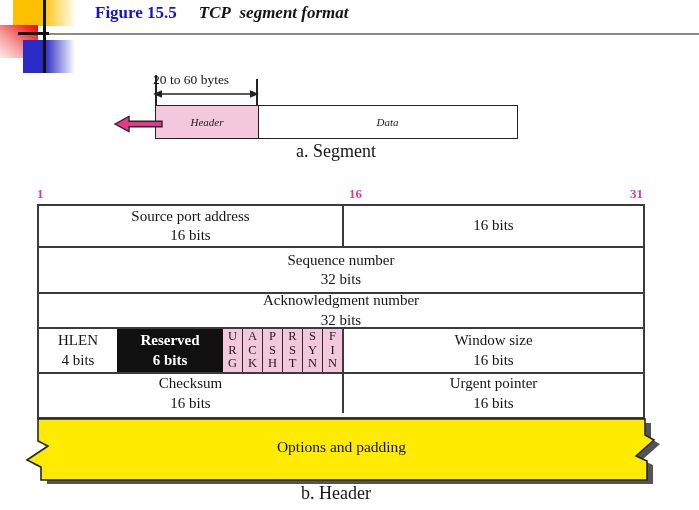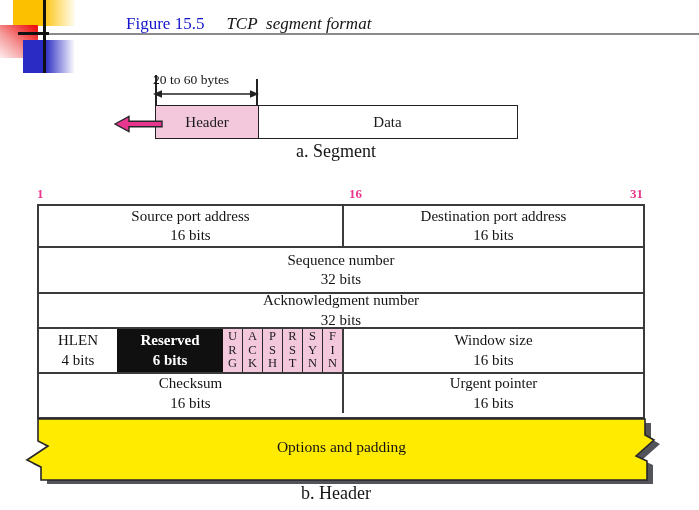--- a/index.html
+++ b/index.html
@@ -11,29 +11,29 @@
   .deco-yellow{position:absolute;left:13px;top:0;width:62px;height:26px;
     background:linear-gradient(to right,#fdc000 0%,#fdc000 46%,#fffdf2 100%);}
   .deco-red{position:absolute;left:0;top:25px;width:38px;height:33px;
     background:linear-gradient(to left bottom,#ee1515 8%,#f59a9a 60%,#fdecec 100%);}
   .deco-blue{position:absolute;left:23px;top:40px;width:52px;height:33px;
     background:linear-gradient(to right,#2a2ac4 0%,#2a2ac4 42%,#ffffff 100%);}
   .deco-vline{position:absolute;left:43px;top:0;width:3px;height:73px;background:#111111;}
   .deco-hline-black{position:absolute;left:18px;top:32px;width:31px;height:3px;background:#111111;}
   .deco-hline-gray{position:absolute;left:49px;top:33px;width:650px;height:2px;background:#8a8a8a;}
   
-  .title{position:absolute;left:95px;top:14px;font-size:17px;font-weight:normal;white-space:nowrap;margin-left:31px;}
+  .title{position:absolute;left:95px;top:3px;font-size:17px;font-weight:bold;white-space:nowrap;}
   .title .fig{color:#1414cc;}
   .title .name{color:#141414;font-style:italic;margin-left:22px;}
   
   .tick{position:absolute;width:2px;background:#222222;}
   .size-label{position:absolute;left:153px;top:72px;width:106px;text-align:left;font-size:13.5px;color:#141414;}
   .measure-arrow{position:absolute;left:153px;top:88px;}
   .seg-box{position:absolute;top:105px;height:34px;box-sizing:border-box;border:1.5px solid #222222;
-    display:flex;align-items:center;justify-content:center;font-size:15px;}
+    display:flex;align-items:center;justify-content:center;font-size:11px;font-style:italic;}
   .seg-header{left:155px;width:104px;background:#f3c7dc;}
   .seg-data{left:257.5px;width:260px;background:#ffffff;}
   .left-arrow{position:absolute;left:114px;top:115px;}
   .caption-a{position:absolute;left:155px;top:141px;width:362px;text-align:center;font-size:18px;color:#141414;}
   
   .bitnum{position:absolute;top:186px;font-size:13px;font-weight:bold;color:#e8368f;}
   .bit1{left:37px;} .bit16{left:349px;} .bit31{left:630px;}
   
   .bit-table{position:absolute;left:37px;top:204px;width:608px;height:215px;box-sizing:border-box;
     border:2px solid #3b3b3b;background:#ffffff;display:flex;flex-direction:column;}
@@ -97,21 +97,20 @@
   <div class="bitnum bit31">31</div>
 
   <div class="bit-table">
 
     <div class="row r1">
       <div class="c w-left">
         <span>Source port address</span>
         <span>16 bits</span>
       </div>
       <div class="c w-rest">
-        <span>Destination port address</span>
         <span>16 bits</span>
       </div>
     </div>
 
     <div class="row r2">
       <div class="c" style="flex:1">
         <span>Sequence number</span>
         <span>32 bits</span>
       </div>
     </div>

